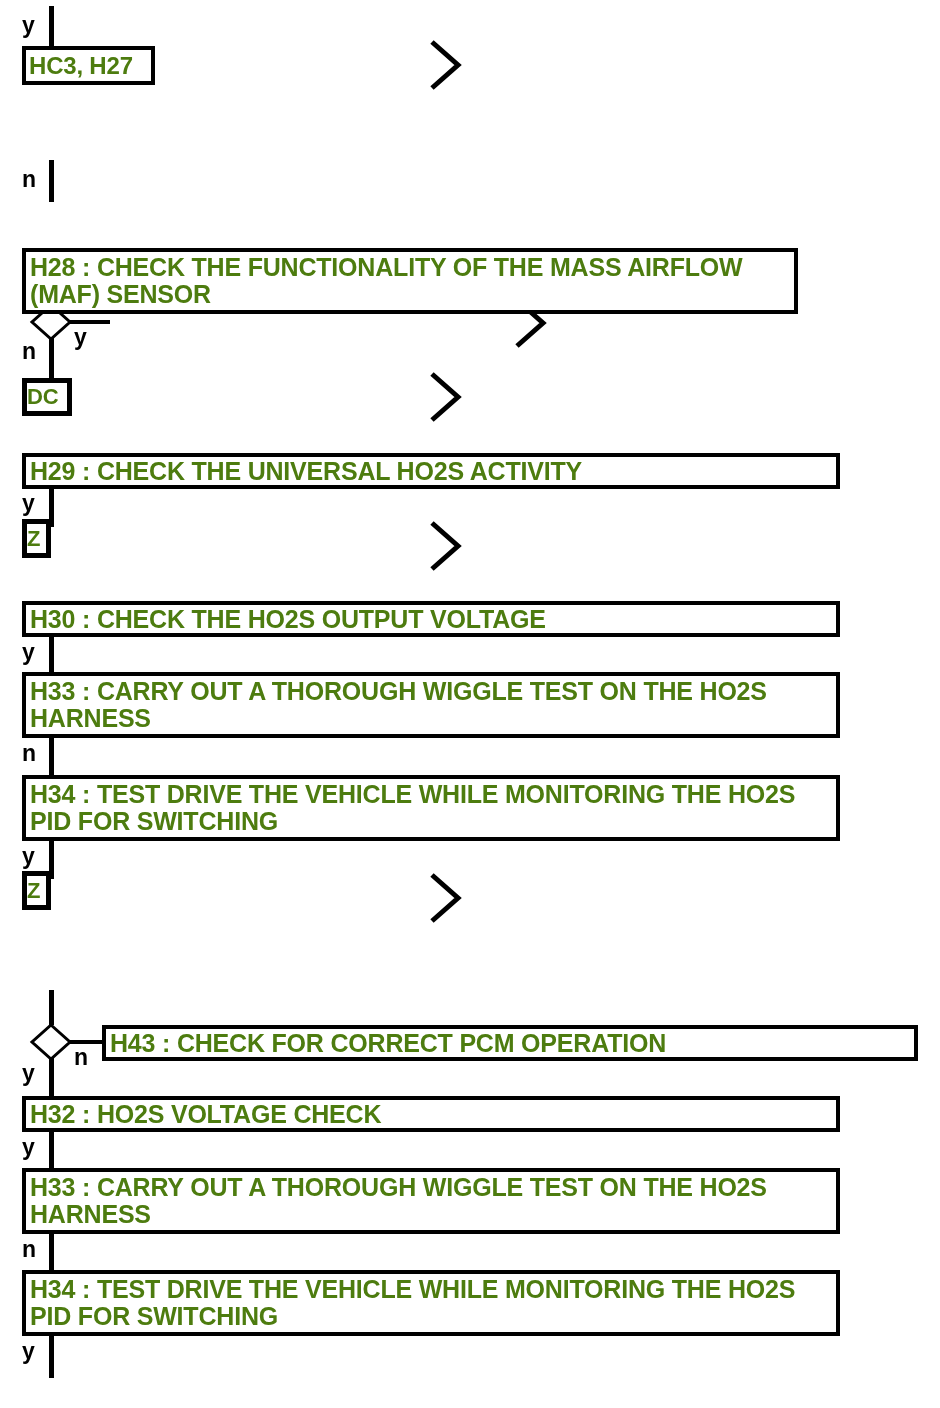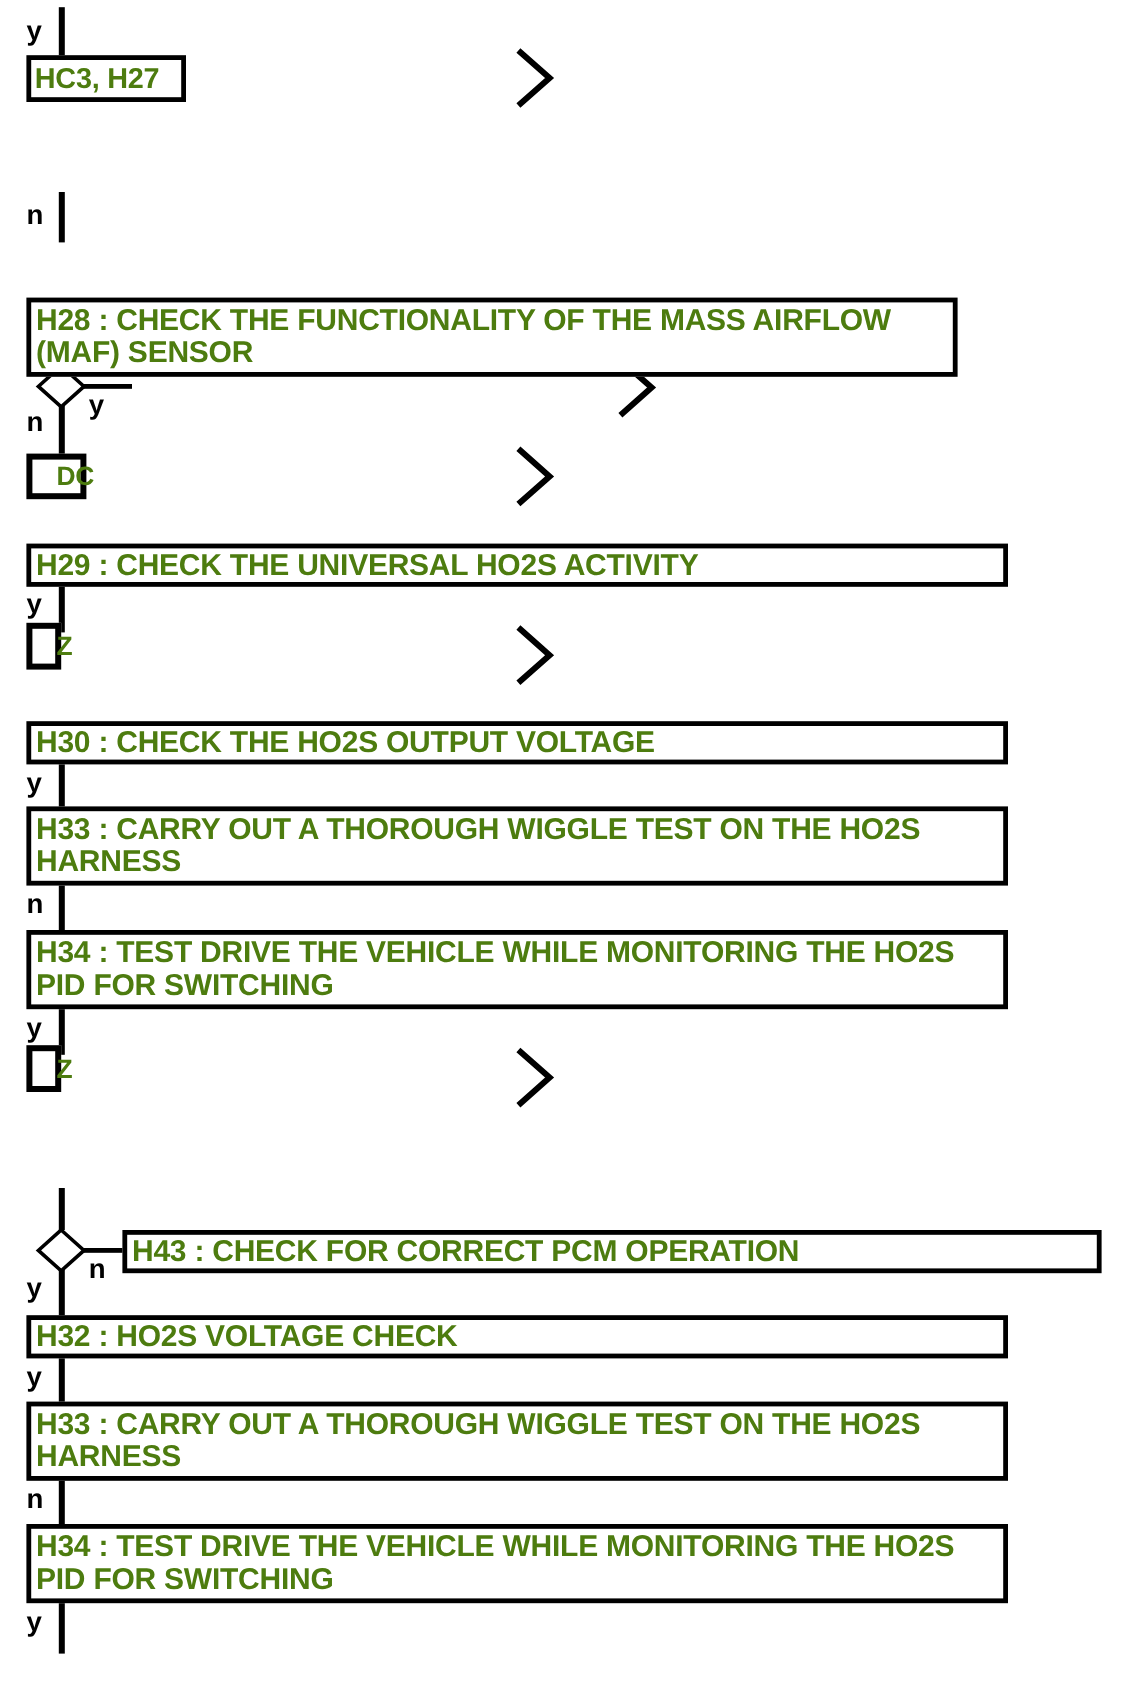--- a/index.html
+++ b/index.html
@@ -49,21 +49,21 @@
     font-size: 24px;
   }
   .tag .txt { font-size: 24px; padding-left: 3px; }
 
   
   .marker {
     border-width: 5px;
   }
   .marker .txt {
     font-size: 22px;
-    padding-left: 20px;
+    padding-left: 0;
     line-height: 1;
   }
 
   
   .vline {
     position: absolute;
     background: #000000;
     width: 5px;
     z-index: 1;
   }

